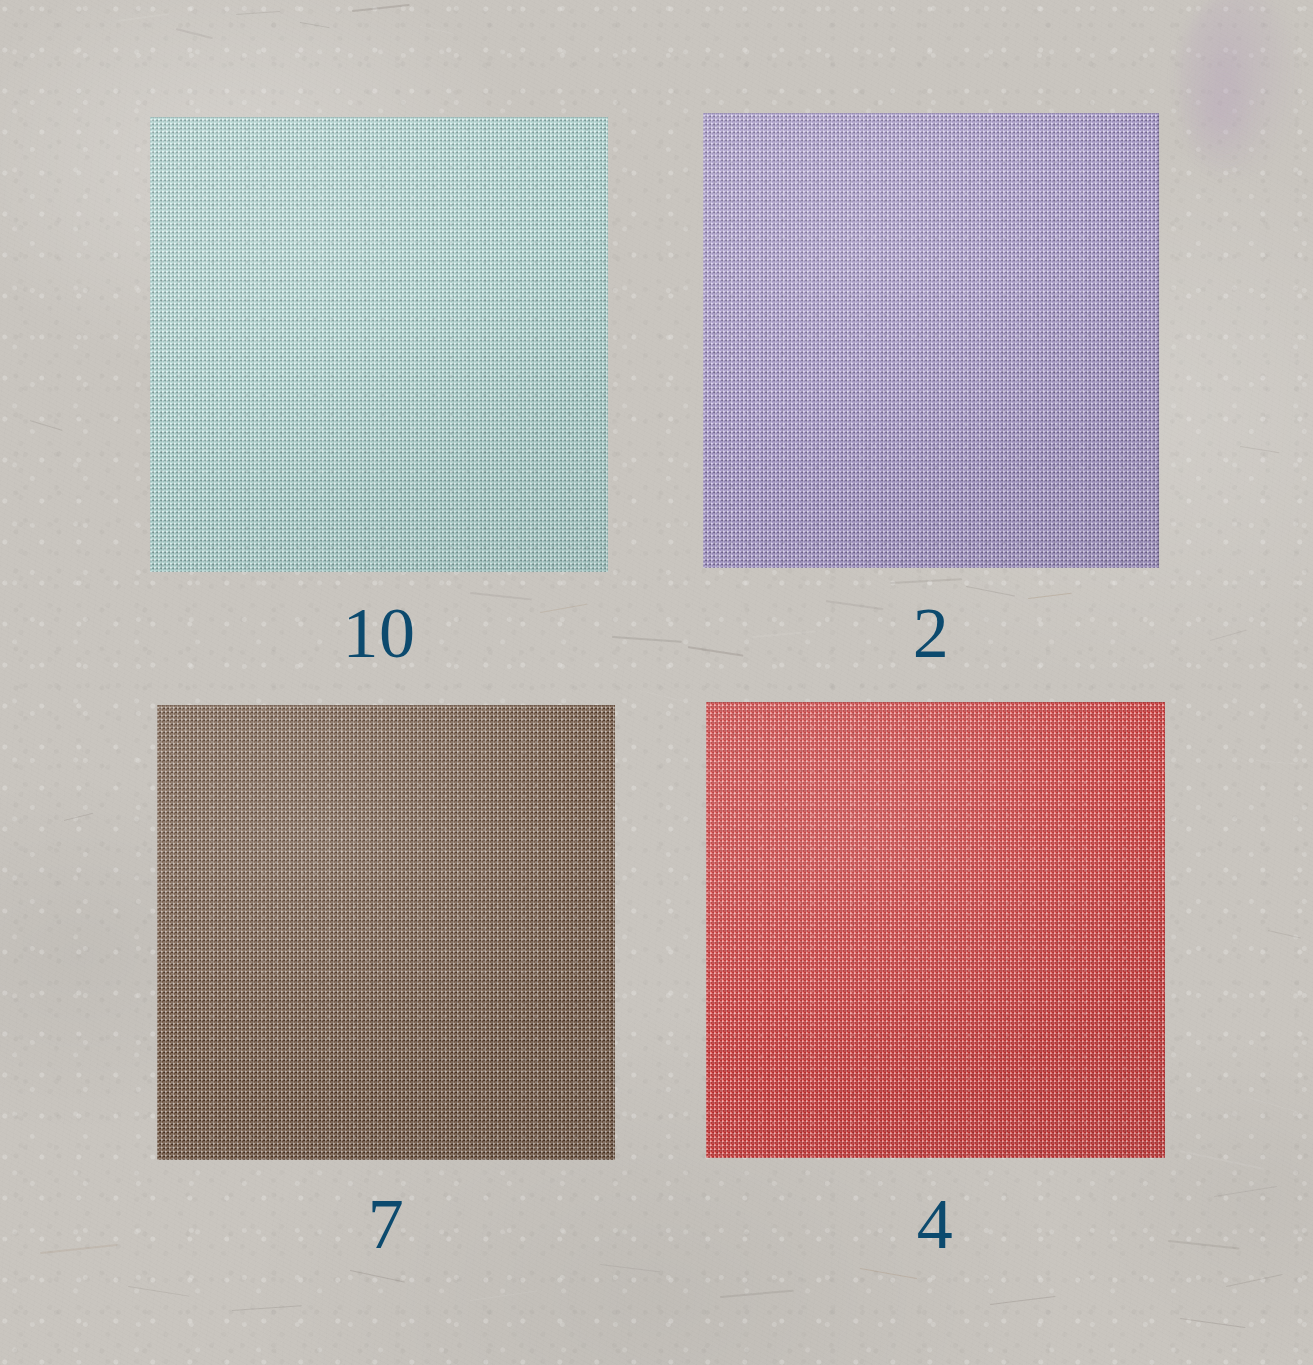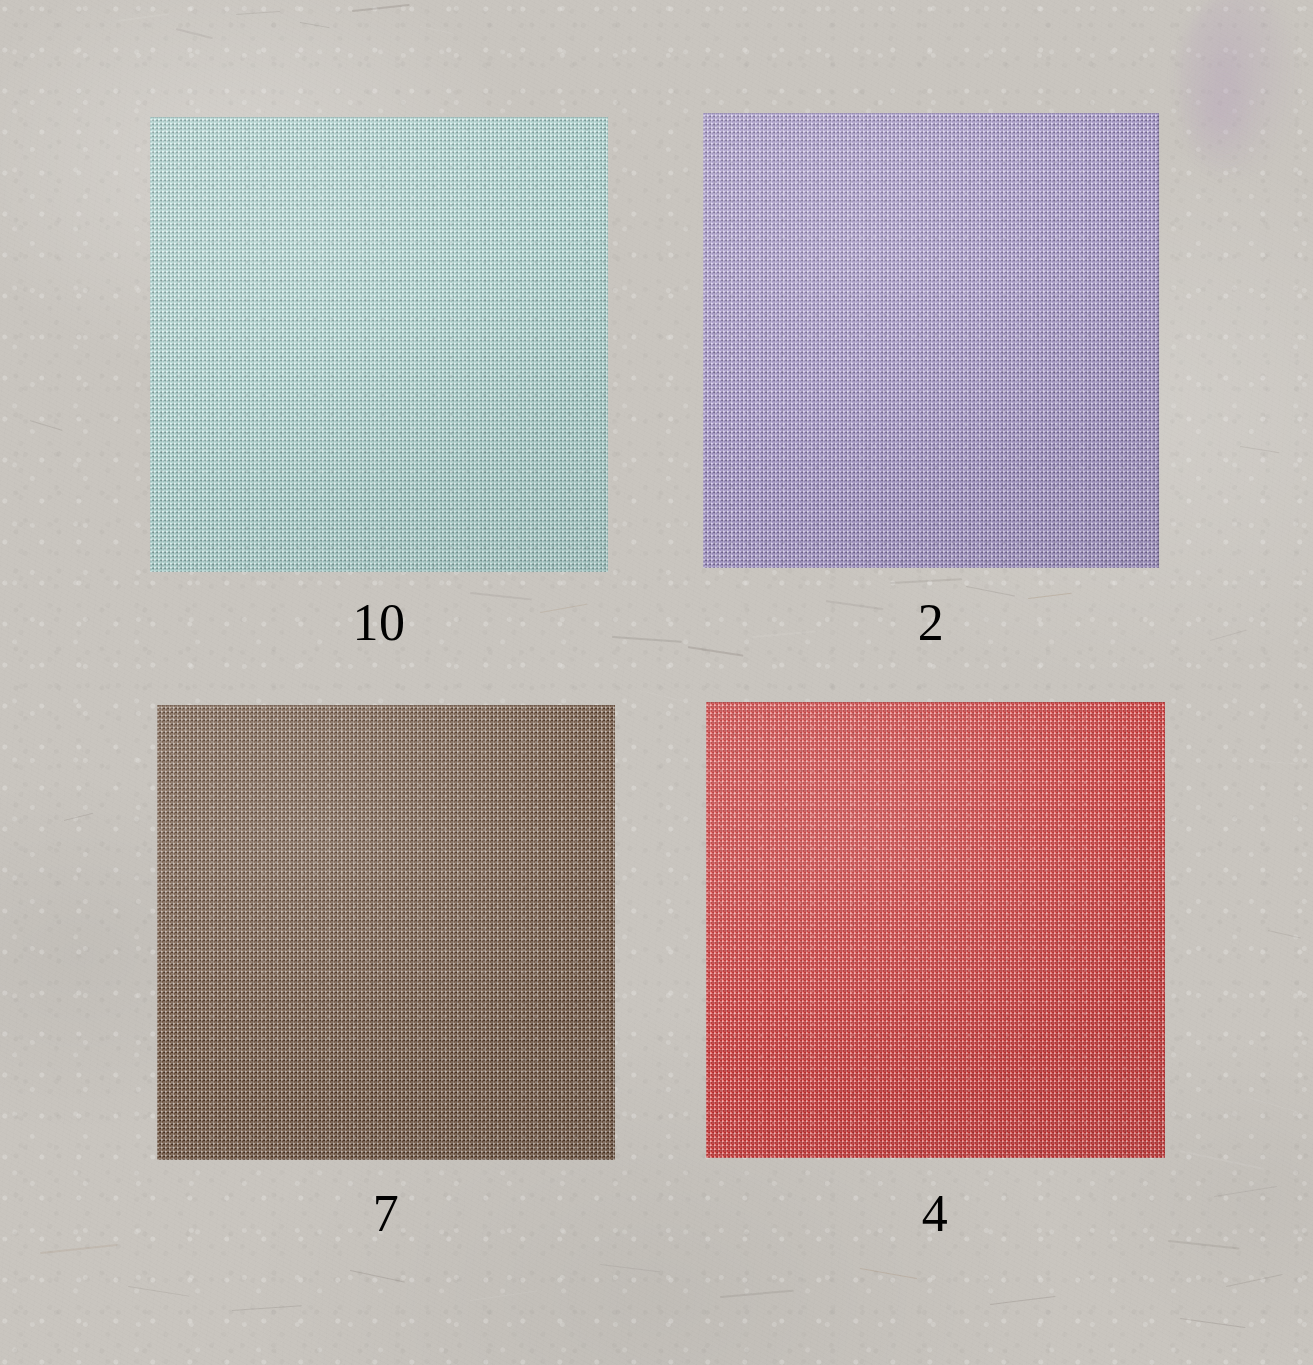--- a/index.html
+++ b/index.html
@@ -145,23 +145,23 @@
   .swatch-shadow {
     position: absolute;
     inset: 0;
     box-shadow: inset 0 0 0 1px rgba(0,0,0,0.07);
   }
 
   
   .swatch-label {
     position: absolute;
     font-family: "Liberation Serif", serif;
-    font-size: 52px;
+    font-size: 72px;
     line-height: 1;
-    color: #000000;
+    color: #0c4a6e;
     text-align: center;
     letter-spacing: 0.5px;
     user-select: none;
   }
 </style>
 </head>
 <body>
 
 <div id="stage">
 

